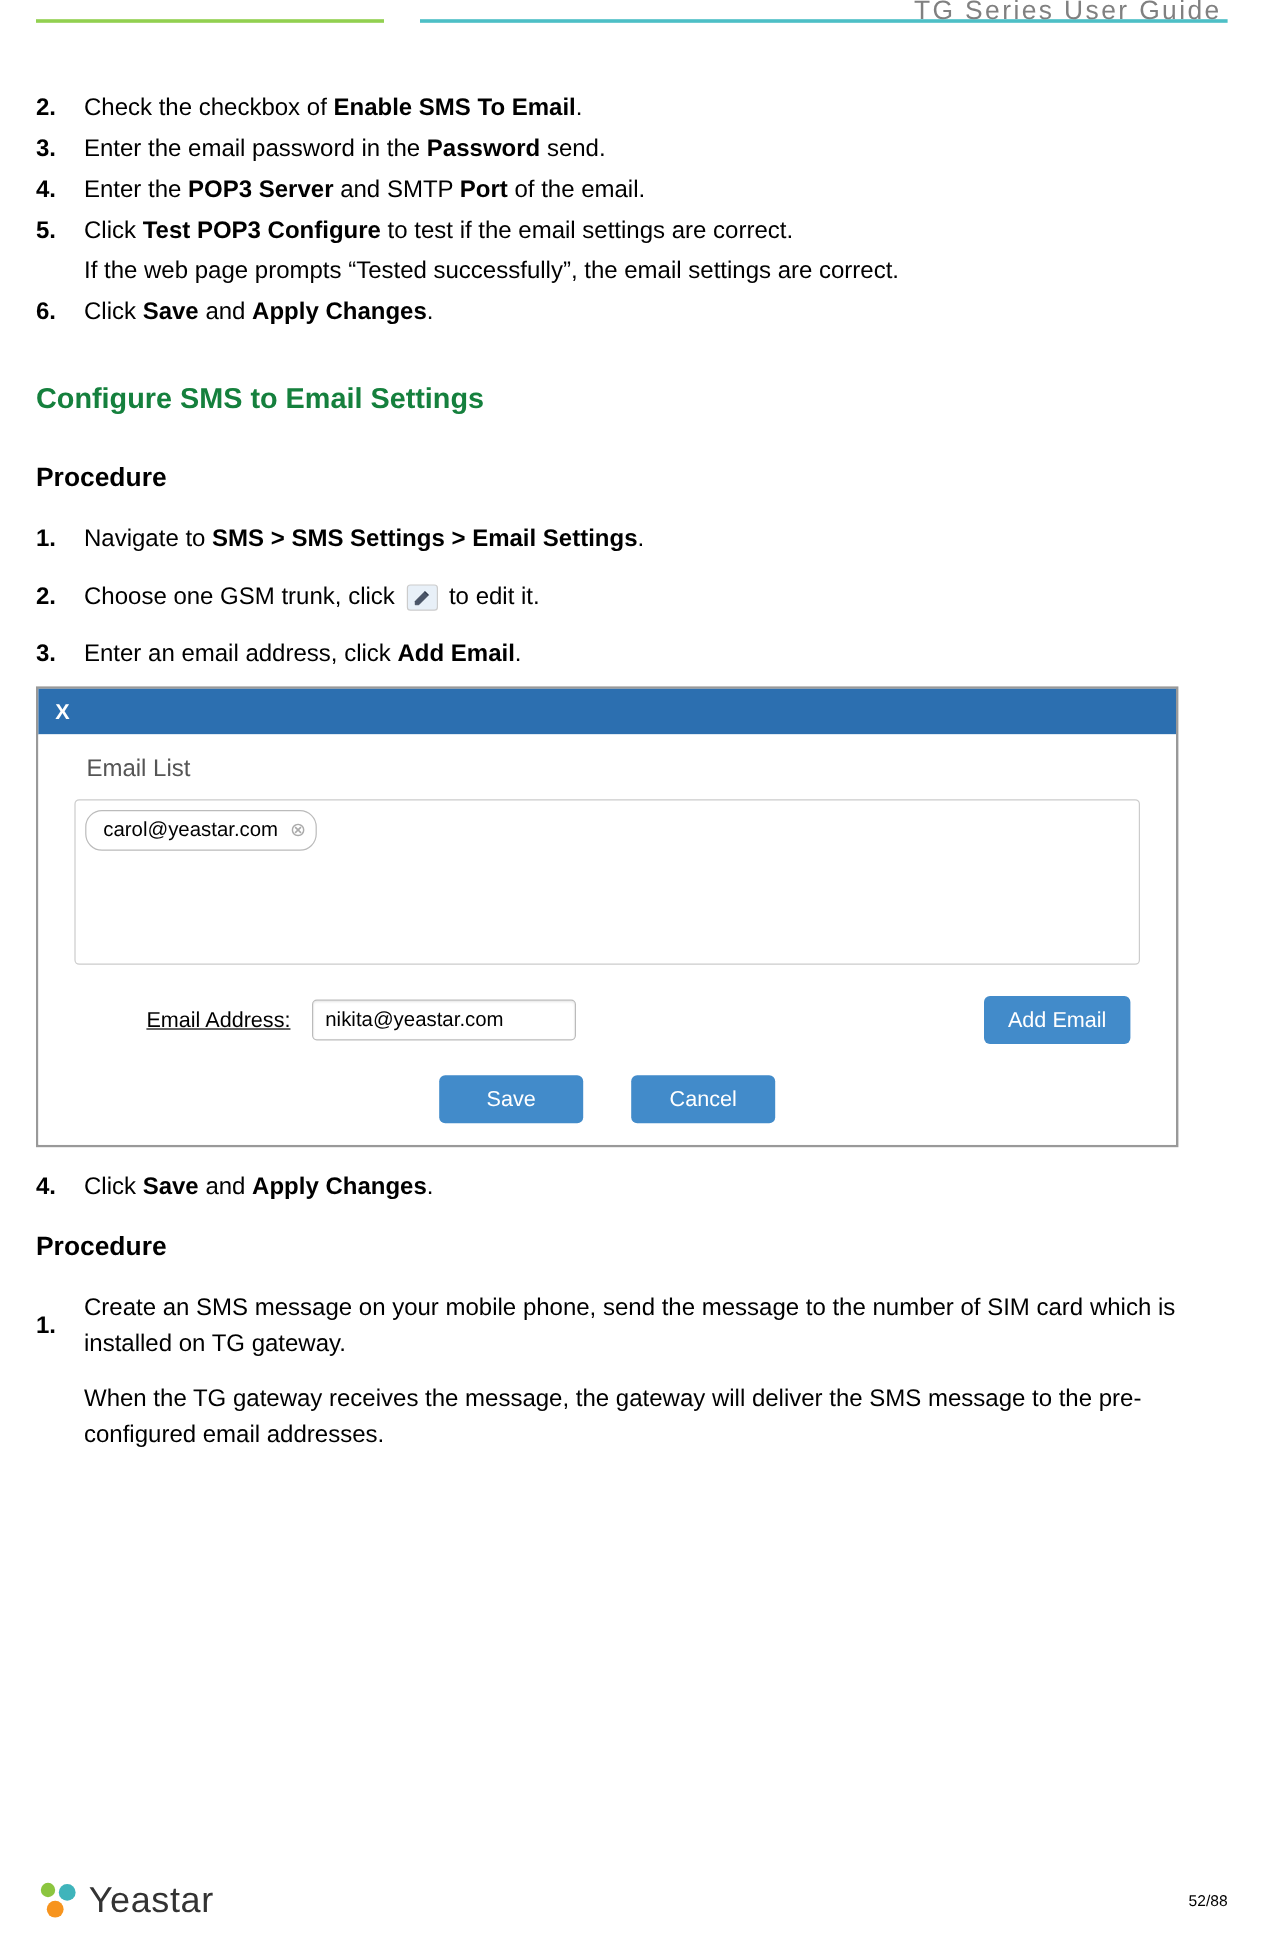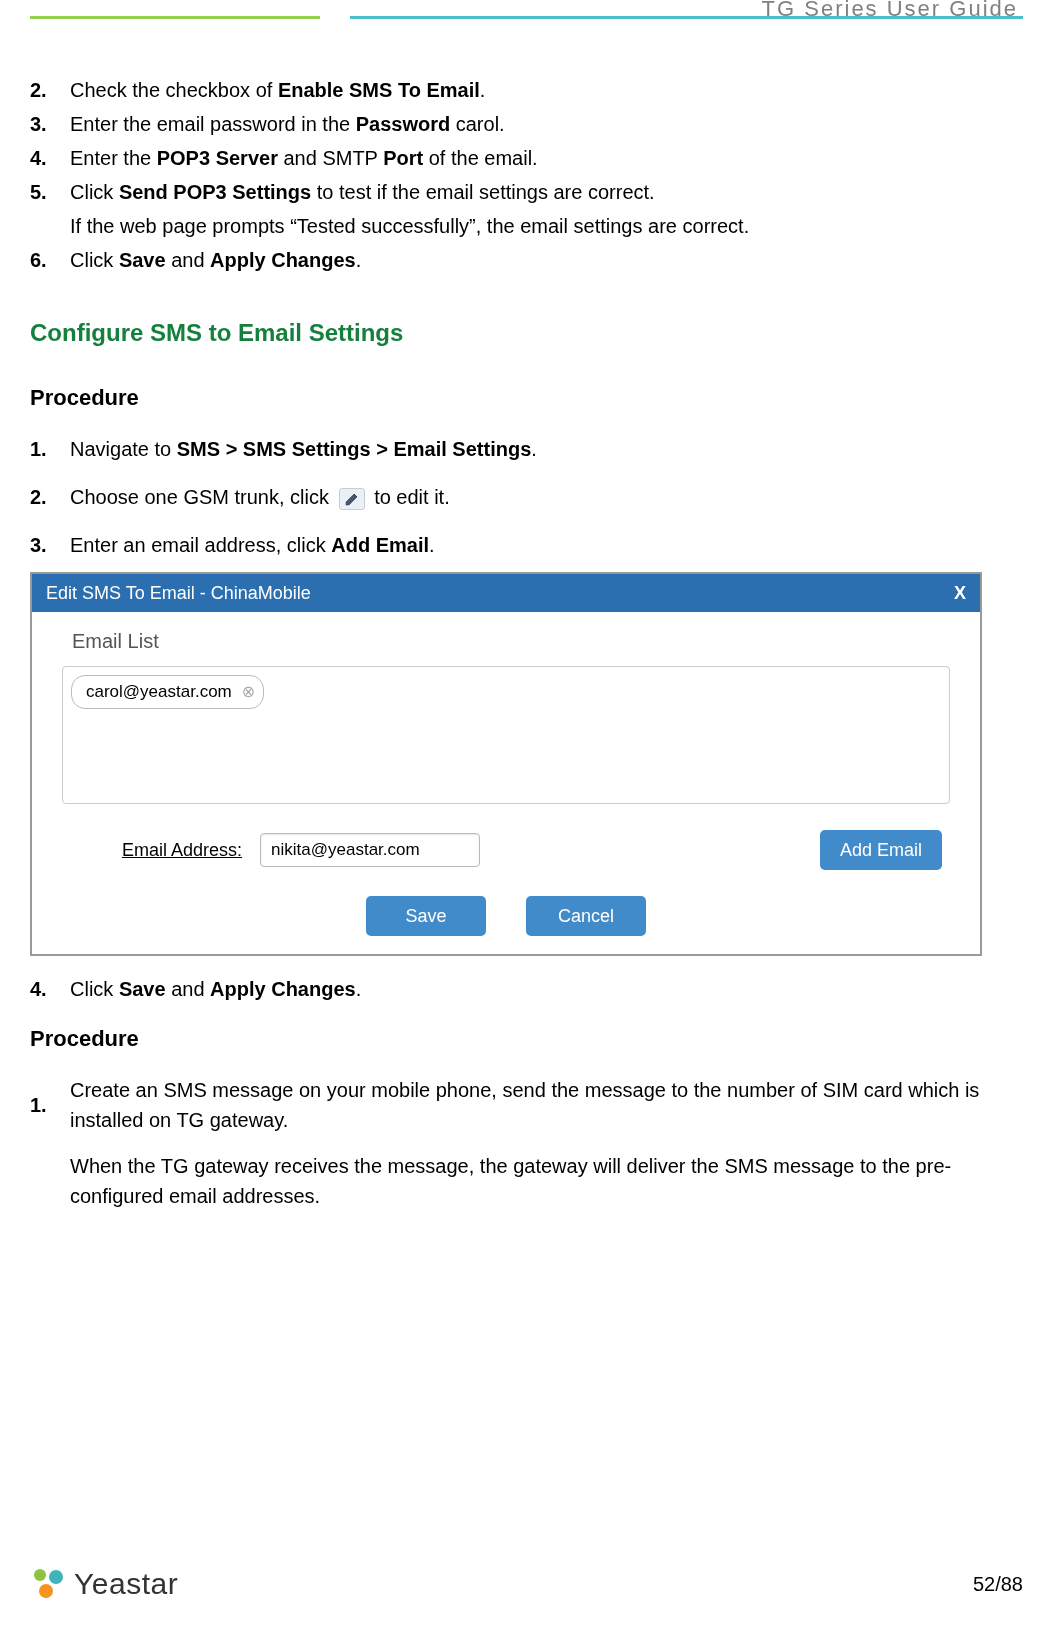--- a/index.html
+++ b/index.html
@@ -199,50 +199,50 @@
       position: relative;
       width: 38px;
       height: 38px;
     }
     .logo-text {
       font-size: 30px;
       font-weight: 500;
       color: #333;
       letter-spacing: 0.5px;
     }
-    .page-num { font-size: 20px; }
+    .page-num { font-size: 13px; }
   </style>
 </head>
 <body>
 
 <div class="header">
   <div class="header-line-left"></div>
   <div class="header-spacer"></div>
   <div class="header-line-right"></div>
   <div class="header-title">TG  Series  User  Guide</div>
 </div>
 
 <div class="content">
 
   <ol class="first-list">
     <li>
       <span class="num">2.</span>
       <span class="li-text"><span>Check the checkbox of </span><b>Enable SMS To Email</b><span>.</span></span>
     </li>
     <li>
       <span class="num">3.</span>
-      <span class="li-text"><span>Enter the email password in the </span><b>Password</b><span> carol.</span></span>
+      <span class="li-text"><span>Enter the email password in the </span><b>Password</b><span> send.</span></span>
     </li>
     <li>
       <span class="num">4.</span>
       <span class="li-text"><span>Enter the </span><b>POP3 Server</b><span> and SMTP </span><b>Port</b><span> of the email.</span></span>
     </li>
     <li>
       <span class="num">5.</span>
-      <span class="li-text"><span>Click </span><b>Send POP3 Settings</b><span> to test if the email settings are correct.</span></span>
+      <span class="li-text"><span>Click </span><b>Test POP3 Configure</b><span> to test if the email settings are correct.</span></span>
     </li>
   </ol>
   <div class="sub-note">If the web page prompts “Tested successfully”, the email settings are correct.</div>
   <ol class="first-list">
     <li>
       <span class="num">6.</span>
       <span class="li-text"><span>Click </span><b>Save</b><span> and </span><b>Apply Changes</b><span>.</span></span>
     </li>
   </ol>
 
@@ -272,21 +272,20 @@
       </div>
     </li>
     <li>
       <div class="li-row">
         <span class="num">3.</span>
         <span class="li-text"><span>Enter an email address, click </span><b>Add Email</b><span>.</span></span>
       </div>
 
       <div class="dialog-wrap">
         <div class="dialog-titlebar">
-          <span>Edit SMS To Email - ChinaMobile</span>
           <button class="dialog-close">X</button>
         </div>
         <div class="dialog-body">
           <div class="email-list-label">Email List</div>
           <div class="email-list-box">
             <span class="email-pill">
               <span>carol@yeastar.com</span>
               <button class="pill-remove">⊗</button>
             </span>
           </div>

